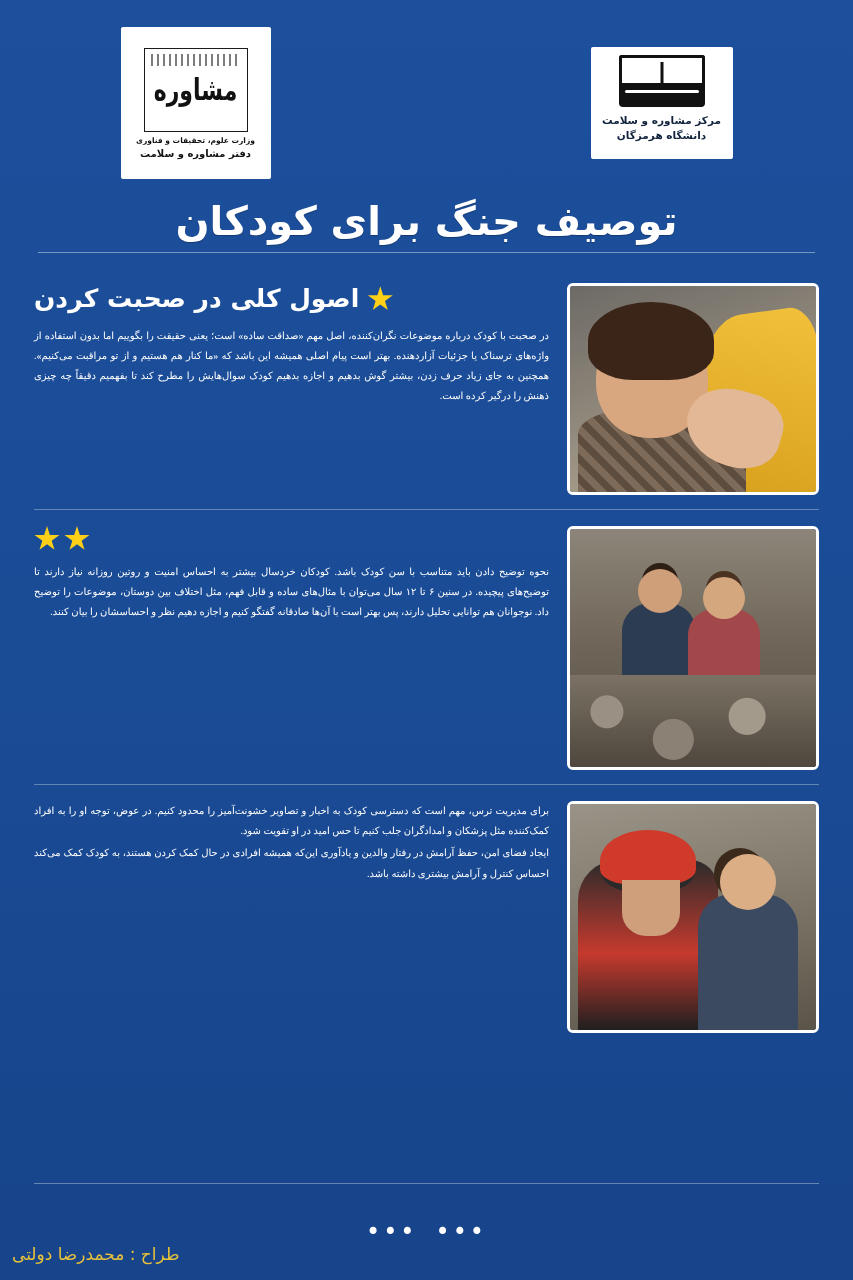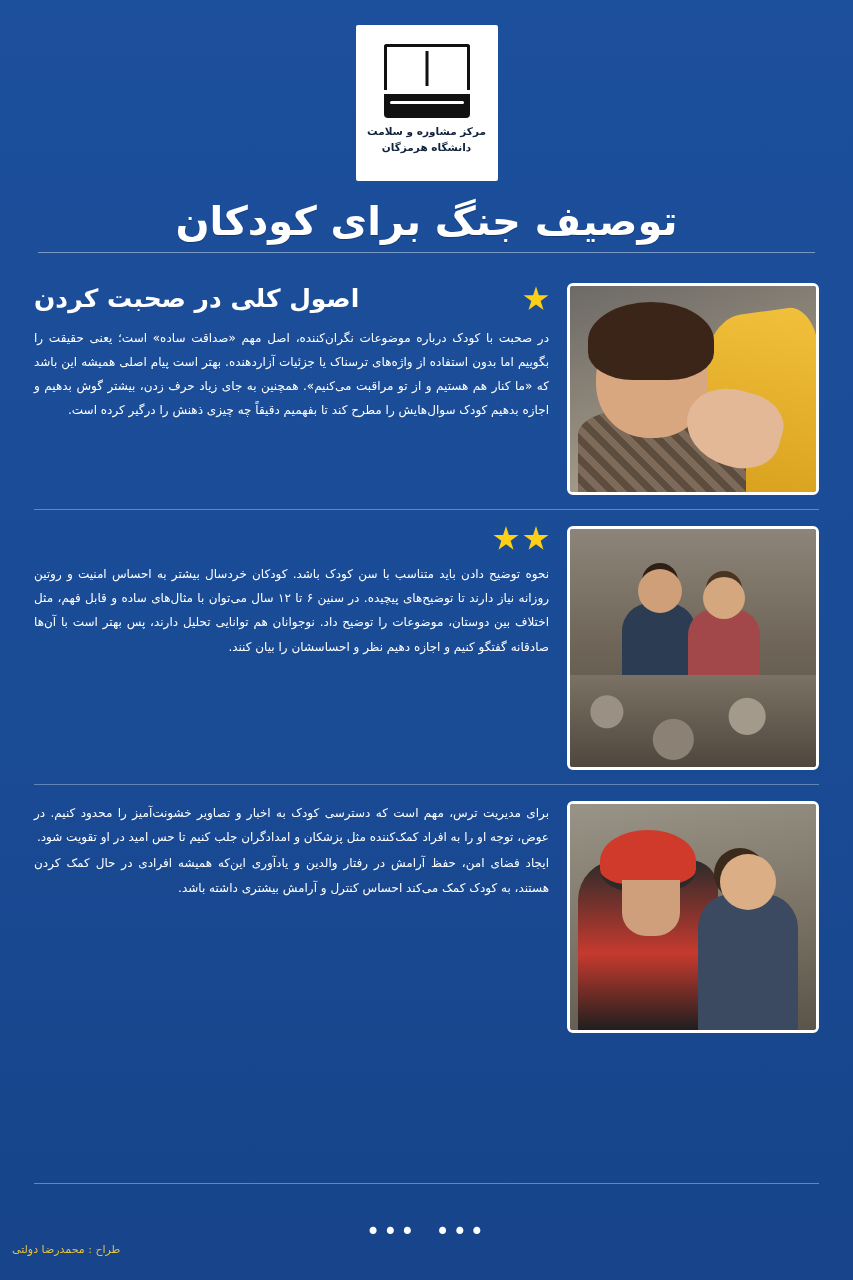--- a/index.html
+++ b/index.html
@@ -36,21 +36,21 @@
     background: #ffffff;
     border-radius: 2px;
     display: flex;
     flex-direction: column;
     align-items: center;
     justify-content: center;
     color: #10213c;
   }
   .logo-left {
     width: 142px;
-    height: 156px;
+    height: 112px;
     padding: 8px 6px 15px;
   }
   .logo-right {
     width: 150px;
     height: 152px;
     padding: 6px;
   }
   .logo-mark {
     width: 86px;
     height: 74px;
@@ -189,43 +189,44 @@
 
   .section .body {
     flex: 1;
     text-align: right;
     direction: rtl;
   }
   .sec-head {
     display: flex;
     flex-direction: row;
     align-items: center;
-    justify-content: space-between;
+    justify-content: flex-end;
     gap: 8px;
     margin-bottom: 10px;
   }
   .sec-title {
     font-size: 25px;
     font-weight: bold;
     color: #ffffff;
     line-height: 1.3;
   }
   .stars { display: flex; gap: 4px; }
   .star {
     width: 26px; height: 26px;
     display: inline-block;
     background: #fdd017;
     clip-path: polygon(50% 0%, 61% 35%, 98% 35%, 68% 57%, 79% 91%, 50% 70%, 21% 91%, 32% 57%, 2% 35%, 39% 35%);
   }
   .sec-text {
-    font-size: 12px;
+    font-size: 10px;
     line-height: 2.02;
     color: #ffffff;
     text-align: justify;
     text-align-last: right;
+    font-family: Liberation Serif, serif;
   }
   .sec-text p { margin-bottom: 2px; }
   .sec-sep {
     height: 1px;
     background: rgba(255,255,255,.32);
     margin: 6px 34px 0;
   }
 
   
   .ph {
@@ -339,42 +340,49 @@
   .footer-text {
     font-size: 25px;
     font-weight: bold;
     color: #ffffff;
     direction: rtl;
   }
   .dots { letter-spacing: 3px; font-size: 24px; color: #ffffff; }
   .credit {
     position: absolute;
     left: 12px;
-    bottom: 24px;
-    font-size: 11px;
+    bottom: 16px;
+    font-size: 17px;
     color: #e8c23a;
     direction: rtl;
   }
 </style>
 </head>
 <body>
 
 <div class="poster">
 
   <div class="logo-row">
 
     <div class="logo-box logo-left">
       <div class="logo-mark">
         <div class="book"></div>
         <div class="waveband"></div>
       </div>
       <div class="logo-caption">مرکز مشاوره و سلامت</div>
       <div class="logo-caption">دانشگاه هرمزگان</div>
     </div>
 
+    <div class="logo-box logo-right">
+      <div class="seal">
+        <div class="seal-inner">مشاوره</div>
+      </div>
+      <div class="seal-sub">وزارت علوم، تحقیقات و فناوری</div>
+      <div class="seal-sub2">دفتر مشاوره و سلامت</div>
+    </div>
 
   </div>
 
   <div class="title-wrap">
     <h1 class="main-title">توصیف جنگ برای کودکان</h1>
     <div class="divider"></div>
   </div>
 
   <div class="sections">
 

